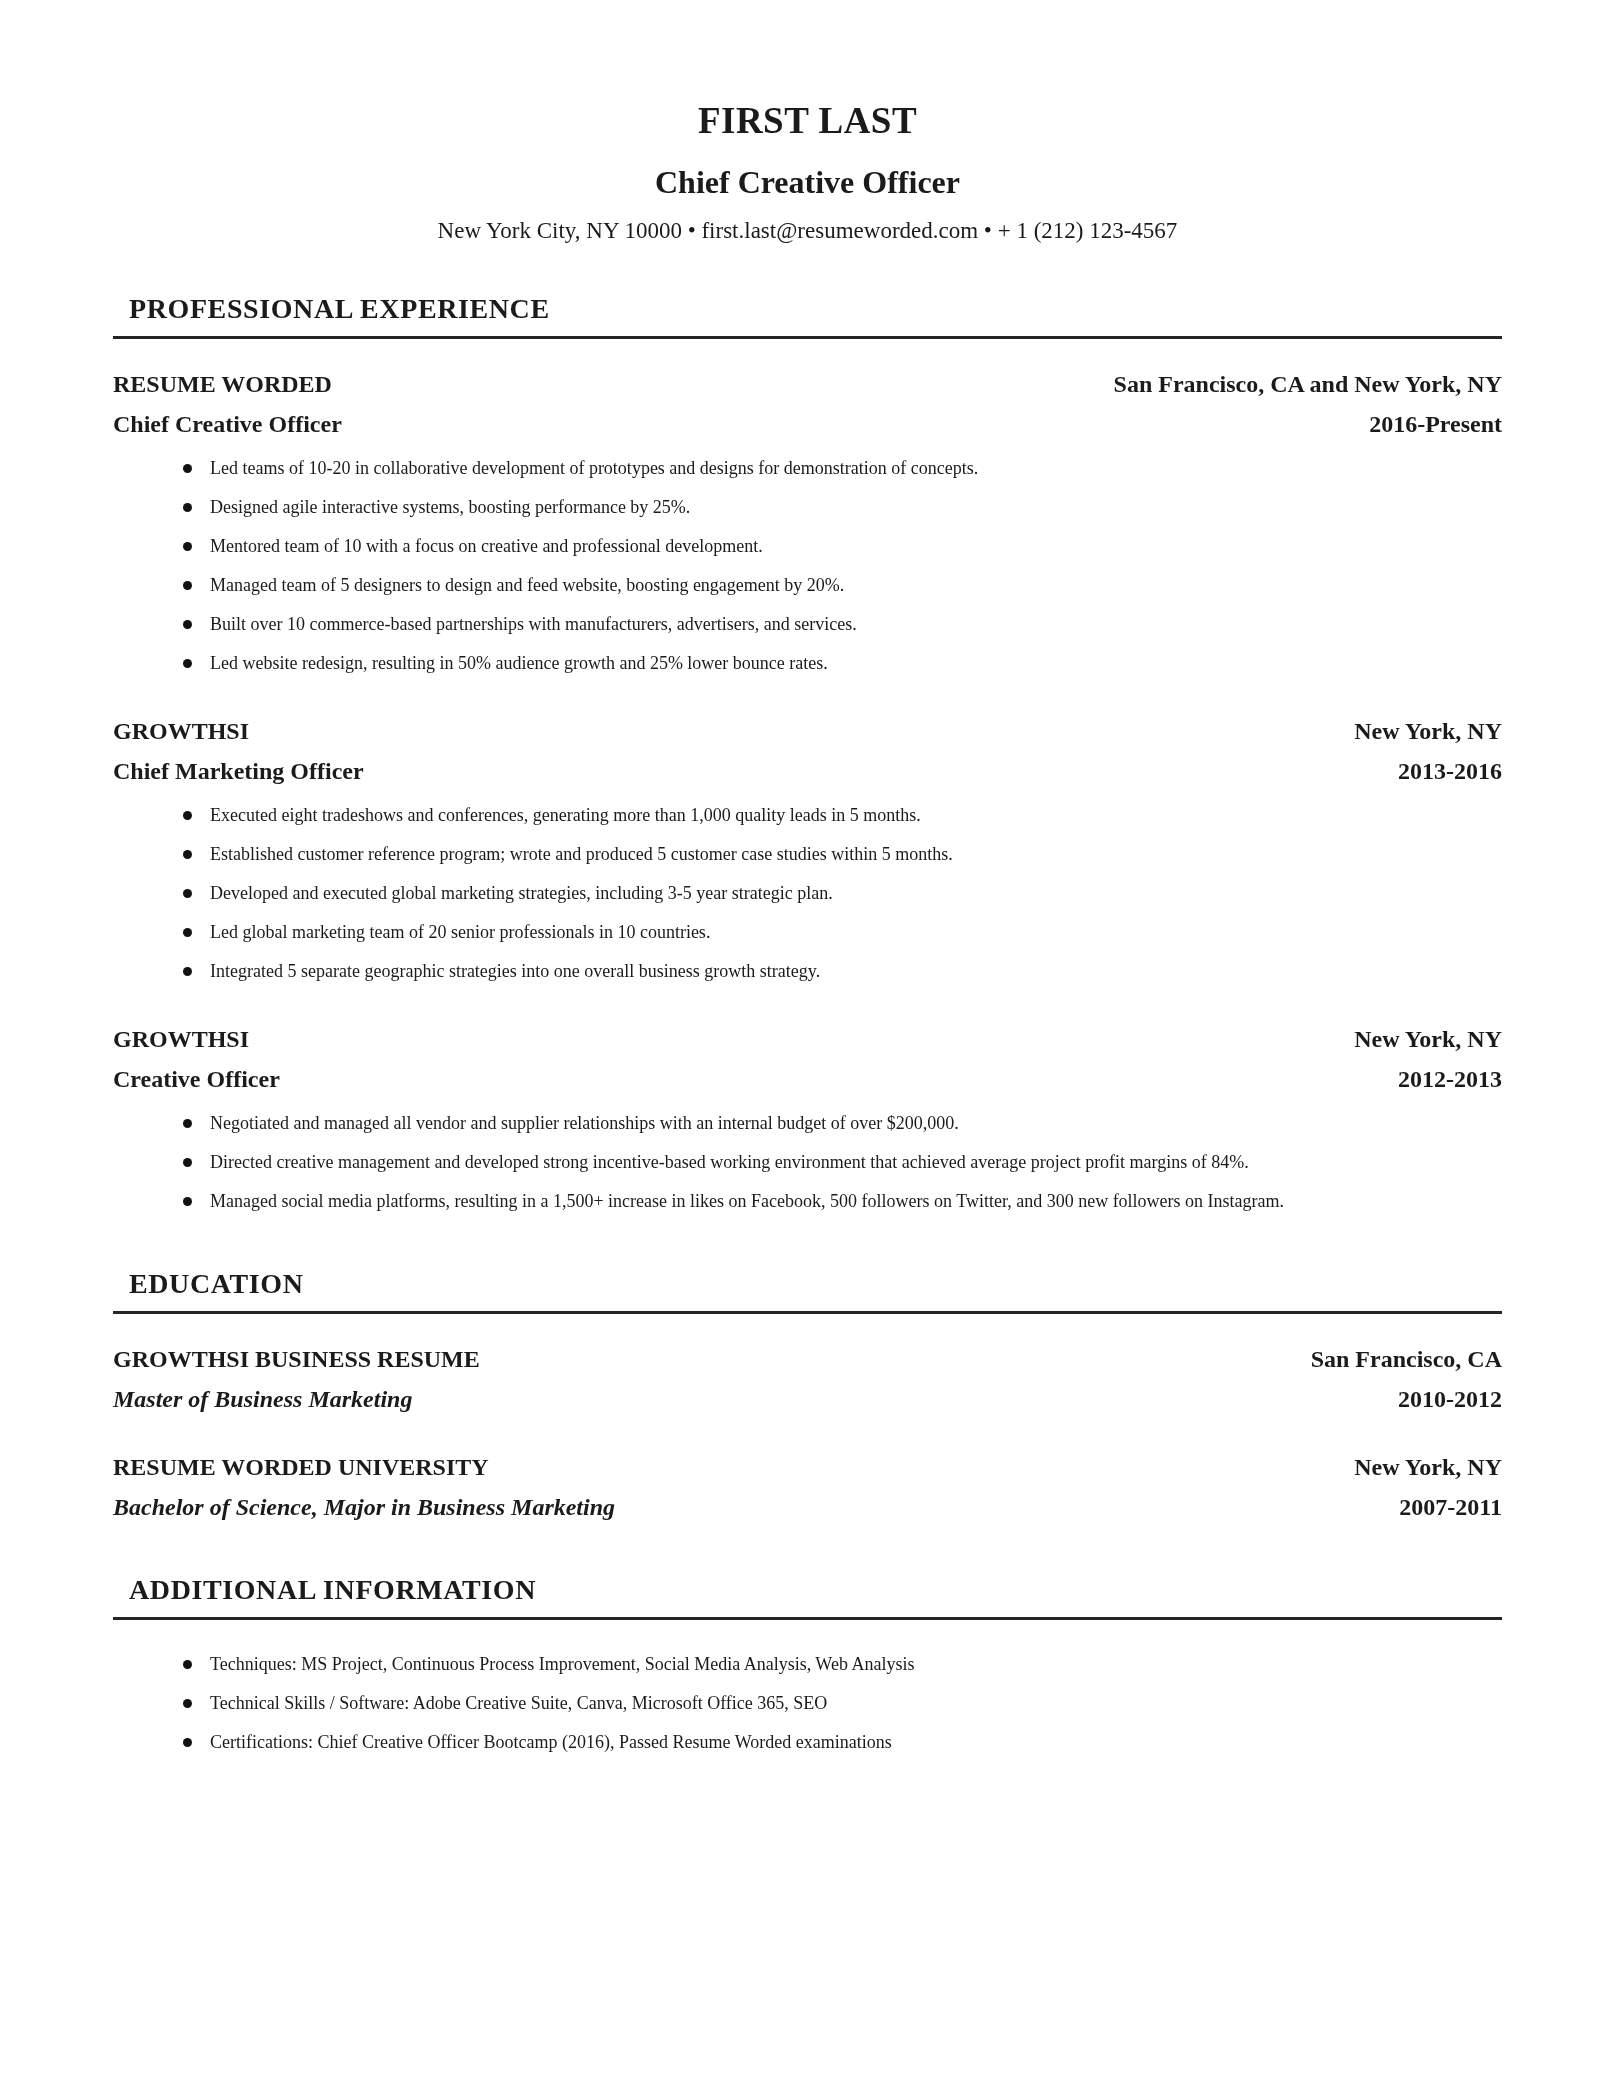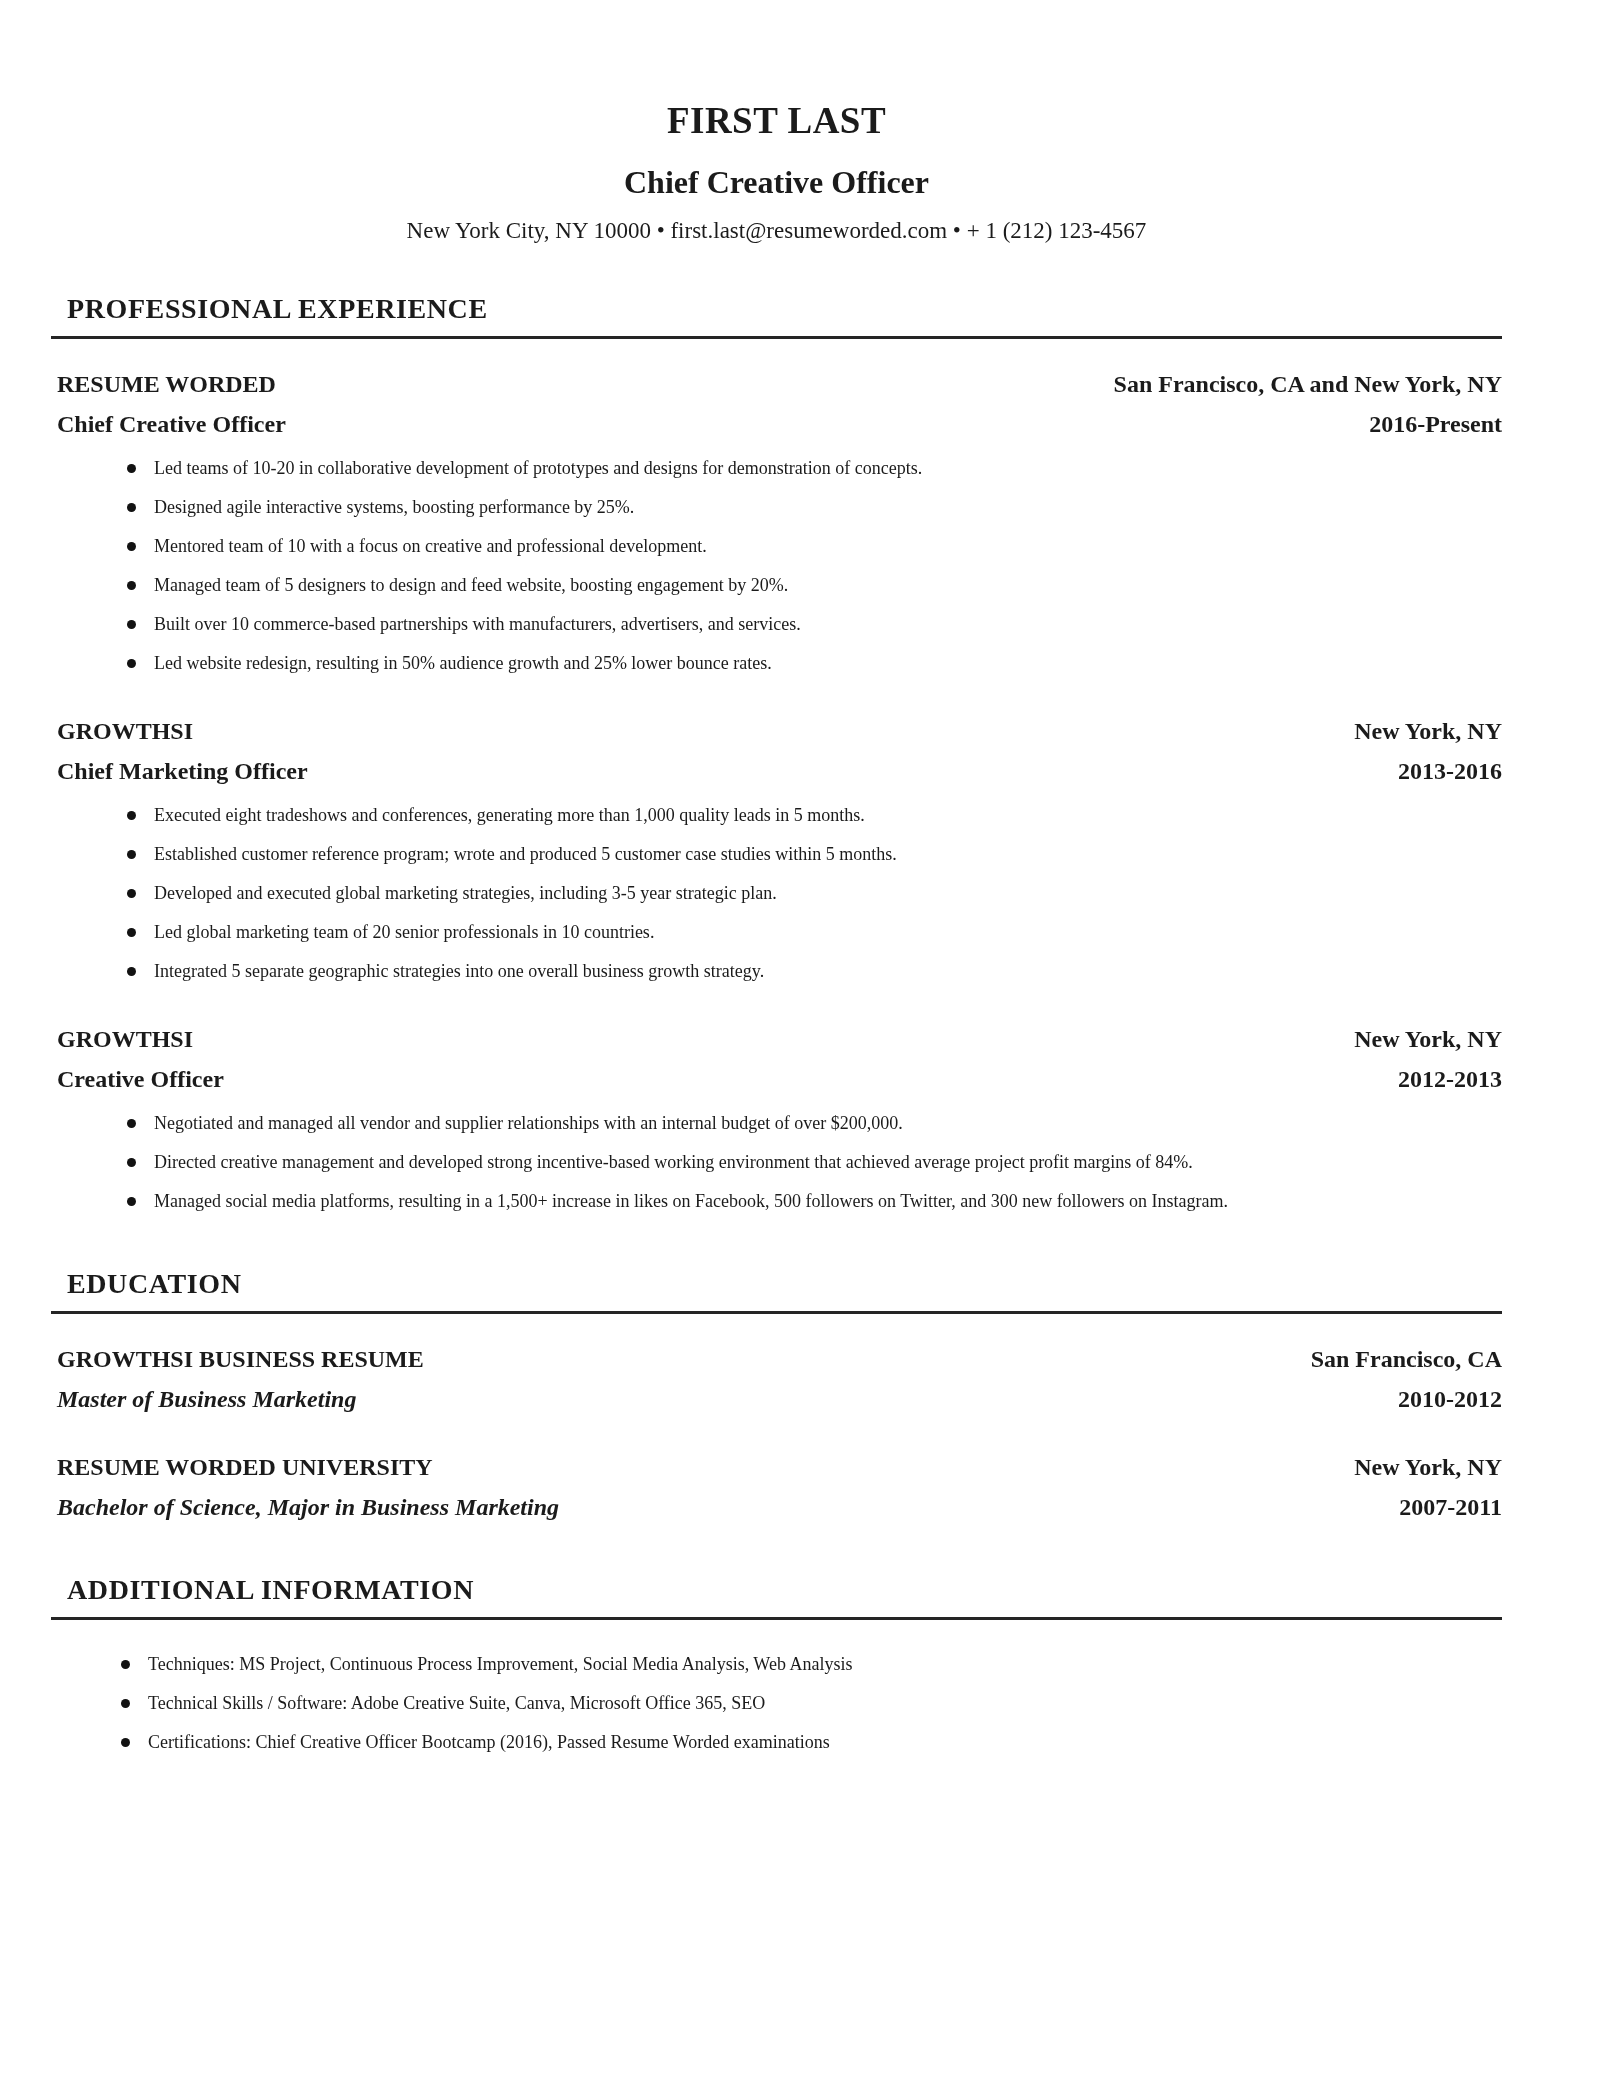--- a/index.html
+++ b/index.html
@@ -11,21 +11,21 @@
     width: 1615px;
     height: 2090px;
     overflow: hidden;
     font-family: "Liberation Serif", "DejaVu Serif", serif;
     color: #1b1b1b;
   }
   .page {
     box-sizing: border-box;
     width: 1615px;
     height: 2090px;
-    padding: 100px 113px 40px 51px;
+    padding: 100px 113px 40px 113px;
   }
   
   .name {
     font-size: 37px;
     font-weight: bold;
     text-align: center;
     letter-spacing: 0.5px;
     line-height: 1.15;
     margin: 0 0 22px 0;
   }
@@ -50,21 +50,21 @@
     letter-spacing: 0.6px;
     line-height: 1.15;
     margin: 0 0 11px 16px;
   }
   .rule {
     border: none;
     border-top: 3px solid #252525;
     margin: 0 0 25px 0;
   }
   
-  .entry { margin-bottom: 28px; margin-left: 6px; }
+  .entry { margin-bottom: 28px; }
   .entry:last-child { margin-bottom: 0; }
   .row {
     display: flex;
     justify-content: space-between;
     align-items: baseline;
     font-size: 24px;
     font-weight: bold;
     line-height: 40px;
   }
   .row .right { text-align: center; white-space: nowrap; }

